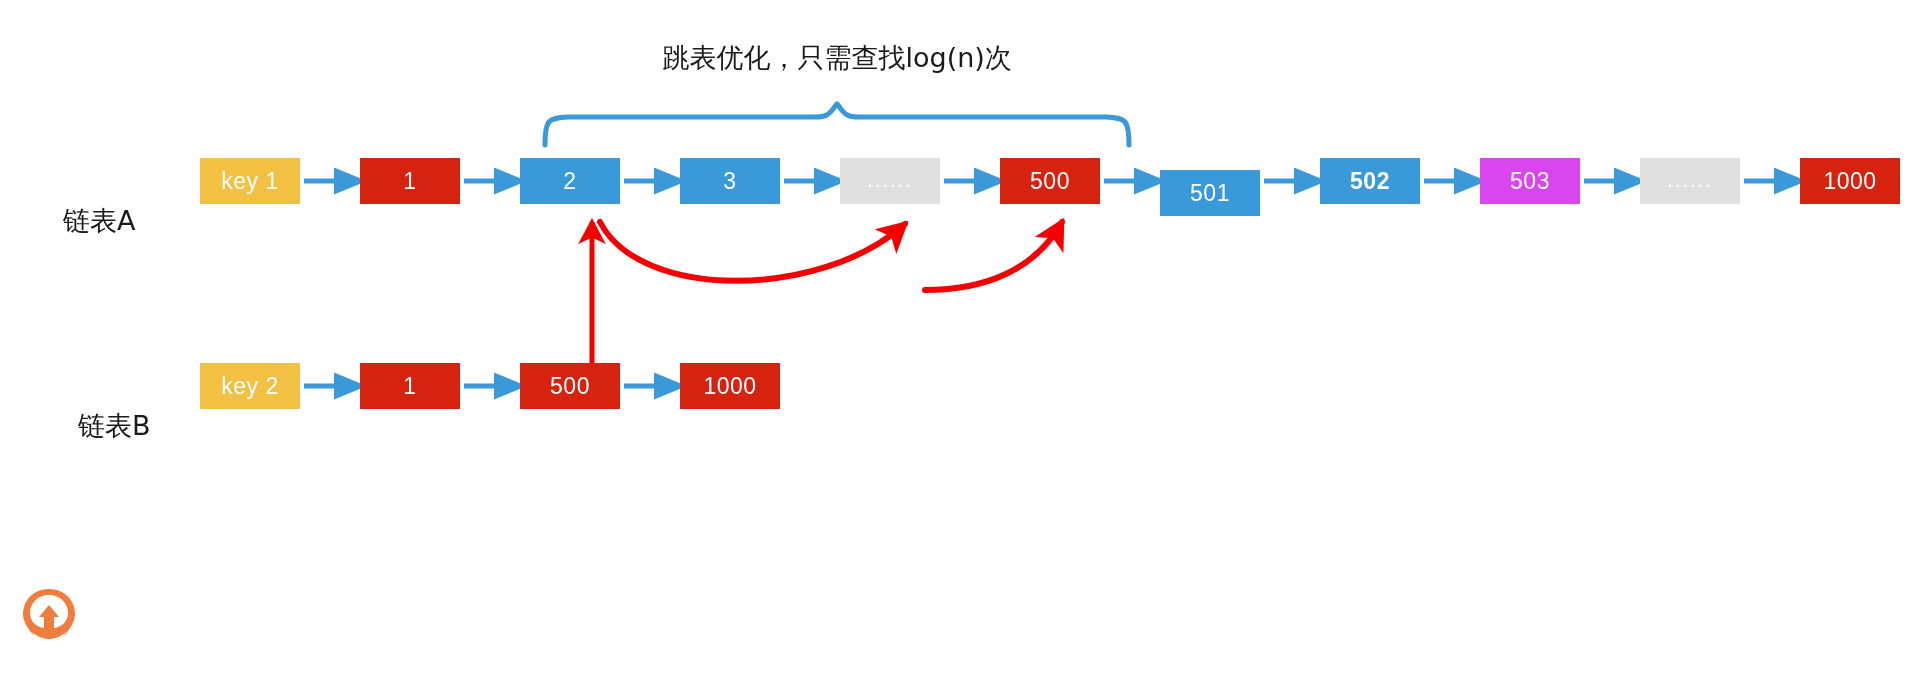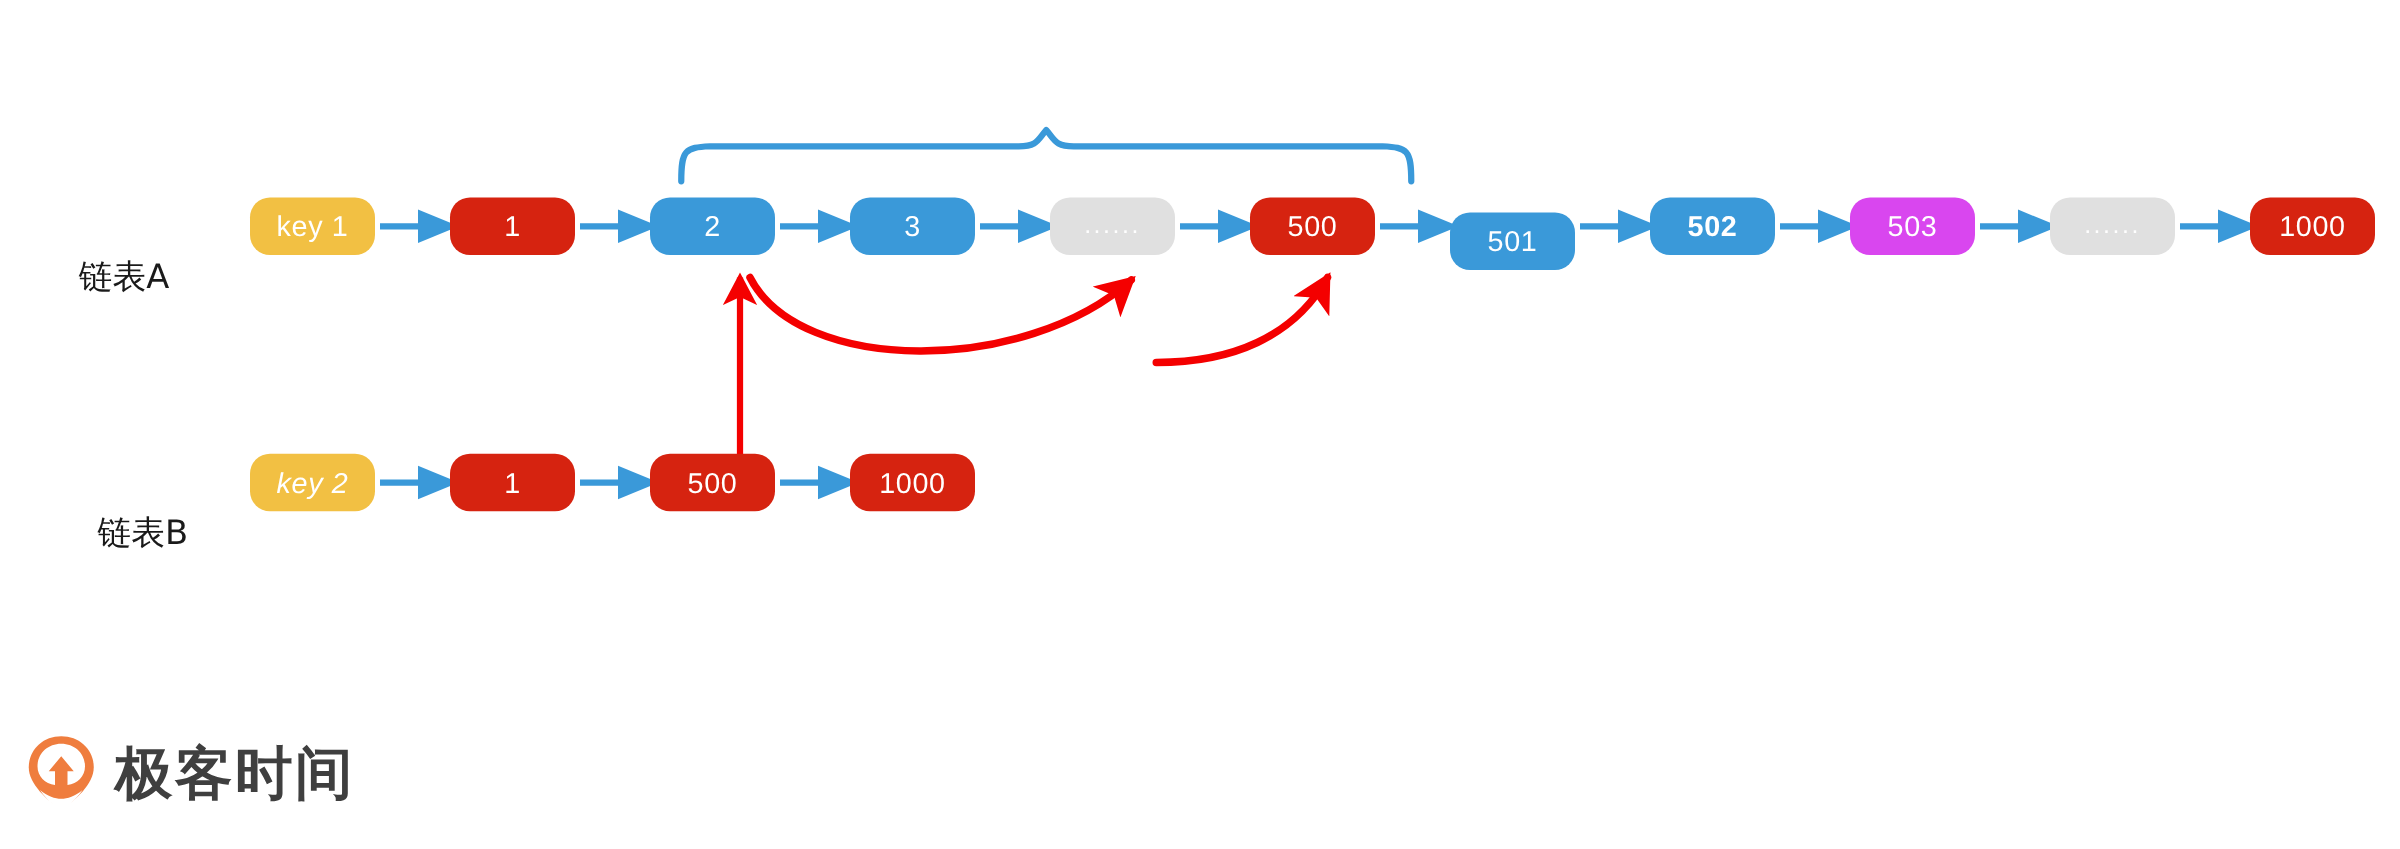--- a/index.html
+++ b/index.html
@@ -6,21 +6,20 @@
   body{
     width:1920px;height:679px;background:#ffffff;
     font-family:"Liberation Sans","DejaVu Sans",sans-serif;
     overflow:hidden;position:relative;
   }
   #stage{position:absolute;left:0;top:0;width:1920px;height:679px;}
   .node{
     position:absolute;display:flex;align-items:center;justify-content:center;
     color:#ffffff;font-size:23px;line-height:1;letter-spacing:.5px;
     box-sizing:border-box;
-    border-radius:16px;
   }
   .node.dots{color:#ffffff;font-size:20px;letter-spacing:2px;padding-bottom:2px;}
   .row-label{
     position:absolute;color:#1a1a1a;font-size:27px;white-space:nowrap;
     font-family:"DejaVu Sans","Liberation Sans",sans-serif;
     margin-top:36px;
   }
   .title{
     position:absolute;color:#1a1a1a;font-size:27px;white-space:nowrap;
     font-family:"DejaVu Sans","Liberation Sans",sans-serif;
@@ -30,20 +29,21 @@
   .logo-text{
     font-size:46px;color:#3f3f3f;font-weight:bold;letter-spacing:2px;
     font-family:"DejaVu Sans","Liberation Sans",sans-serif;line-height:1;
   }
 </style>
 </head>
 <body>
 
 <div id="stage">
 
+  <div class="title" id="title" style="left: 662.5px; top: 40px;">跳表优化，只需查找log(n)次</div>
 
   <div class="row-label" id="rowlabel0" style="left:63px;top:167px;">链表A</div>
   <div class="row-label" id="rowlabel1" style="left:78px;top:372px;">链表B</div>
 
   <svg class="layer" id="connectors" viewBox="0 0 1920 679">
     <defs>
       <marker id="bluehead" markerWidth="7" markerHeight="7" refX="3.2" refY="3" orient="auto" markerUnits="strokeWidth">
         <path d="M0,0.3 L6.6,3 L0,5.7 Z" fill="#3a99d9"></path>
       </marker>
       <marker id="redhead" markerWidth="5.5" markerHeight="5.5" refX="4.4" refY="2.75" orient="auto" markerUnits="strokeWidth">
@@ -96,28 +96,27 @@
       <div class="node" style="left: 360px; top: 158px; width: 100px; height: 46px; background: rgb(214, 35, 16);">1</div>
       <div class="node" style="left: 520px; top: 158px; width: 100px; height: 46px; background: rgb(58, 153, 217);">2</div>
       <div class="node" style="left: 680px; top: 158px; width: 100px; height: 46px; background: rgb(58, 153, 217);">3</div>
       <div class="node dots" style="left: 840px; top: 158px; width: 100px; height: 46px; background: rgb(224, 224, 224);">......</div>
       <div class="node" style="left: 1000px; top: 158px; width: 100px; height: 46px; background: rgb(214, 35, 16);">500</div>
       <div class="node" style="left: 1160px; top: 158px; width: 100px; height: 46px; background: rgb(58, 153, 217); margin-top: 12px;">501</div>
       <div class="node" style="left: 1320px; top: 158px; width: 100px; height: 46px; background: rgb(58, 153, 217); font-weight: bold;">502</div>
       <div class="node" style="left: 1480px; top: 158px; width: 100px; height: 46px; background: #d946ef;">503</div>
       <div class="node dots" style="left: 1640px; top: 158px; width: 100px; height: 46px; background: rgb(224, 224, 224);">......</div>
       <div class="node" style="left: 1800px; top: 158px; width: 100px; height: 46px; background: rgb(214, 35, 16);">1000</div>
-      <div class="node" style="left: 200px; top: 363px; width: 100px; height: 46px; background: rgb(242, 192, 67); font-style: italic;">key 2</div>
+      <div class="node" style="left: 200px; top: 363px; width: 100px; height: 46px; background: rgb(242, 192, 67);">key 2</div>
       <div class="node" style="left: 360px; top: 363px; width: 100px; height: 46px; background: rgb(214, 35, 16);">1</div>
       <div class="node" style="left: 520px; top: 363px; width: 100px; height: 46px; background: rgb(214, 35, 16);">500</div>
       <div class="node" style="left: 680px; top: 363px; width: 100px; height: 46px; background: rgb(214, 35, 16);">1000</div>
     </div>
 
   <div class="logo-wrap" style="left:20px;top:587px;">
     <svg width="58" height="62" viewBox="0 0 58 62">
       <path d="M29 2 C14 2 3 13 3 27 C3 40 18 54 29 60 C40 54 55 40 55 27 C55 13 44 2 29 2 Z" fill="#ef7d3e"></path>
       <path d="M29 8 C18 8 10 16 10 26 C10 34 16 40 24 41 L24 30 L19 30 L29 18 L39 30 L34 30 L34 41 C42 40 48 34 48 26 C48 16 40 8 29 8 Z" fill="#ffffff"></path>
       <path d="M12 45 C18 54 24 58 29 61 C34 58 40 54 46 45 C40 50 34 52 29 52 C24 52 18 50 12 45 Z" fill="#ffffff"></path>
     </svg>
-    <span class="logo-text">极客时间</span>
   </div>
 
 </div>
 
 </body></html>

